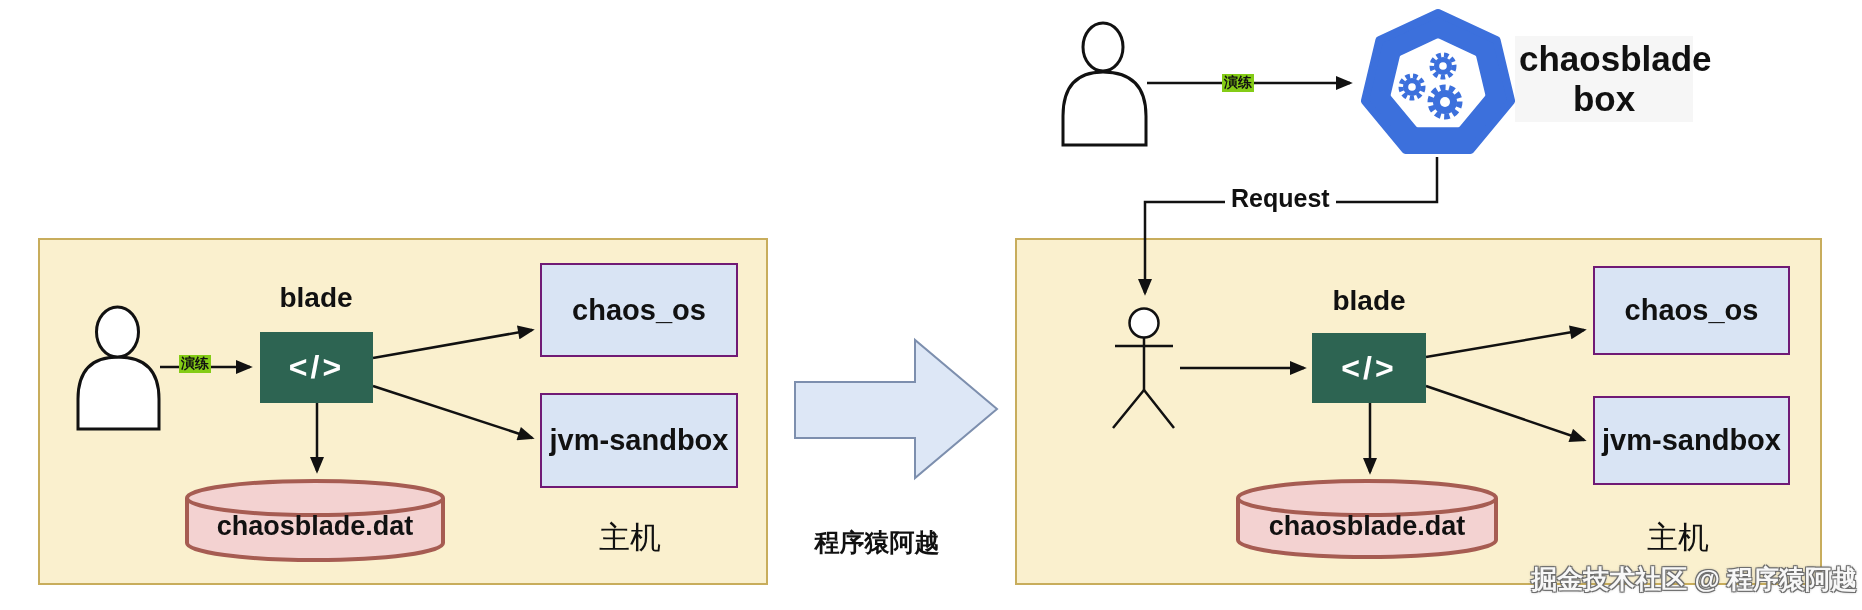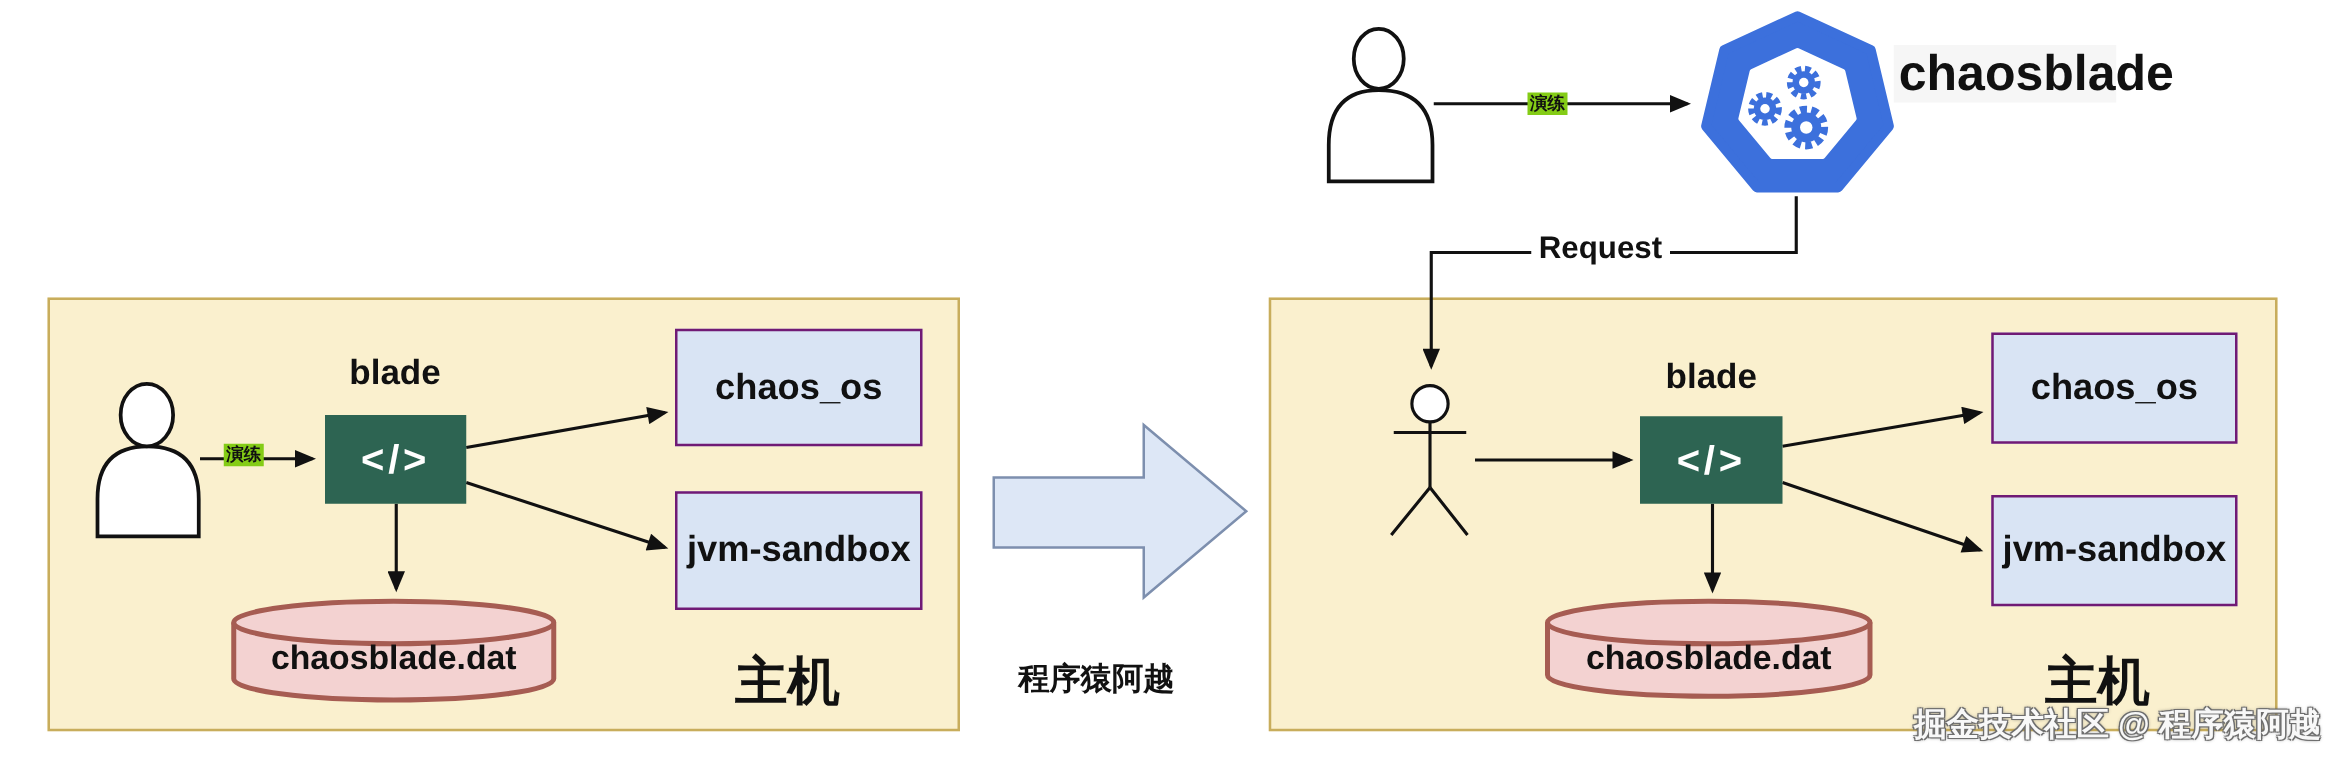--- a/index.html
+++ b/index.html
@@ -14,27 +14,27 @@
   .lbl{position:absolute;z-index:3;text-align:center;}
   .bluebox{
     position:absolute;z-index:3;background:#D9E4F4;border:2px solid #701a75;box-sizing:border-box;
     display:flex;align-items:center;justify-content:center;font-size:29px;font-weight:600;
   }
   .codebox{
     position:absolute;z-index:3;background:#2D6452;display:flex;align-items:center;justify-content:center;
     color:#fff;font-size:32px;font-weight:700;letter-spacing:3px;
   }
   .small-cn{font-size:14px;background:#84cc16;padding:0 2px;font-weight:600;}
-  .title-cn{font-size:42px;font-weight:700;}
+  .title-cn{font-size:31px;font-weight:400;}
   .dat-label{font-size:27px;font-weight:600;z-index:4;}
   .blade-label{font-size:28px;font-weight:600;}
   .agent-label{font-size:28px;font-weight:600;line-height:33px;}
   .request-label{font-size:25px;font-weight:600;background:#fff;padding:0 6px;}
   .boxname{
-    background:#F6F6F6;font-size:40px;font-weight:600;line-height:40px;padding:3px 4px;
+    background:#F6F6F6;font-size:35px;font-weight:600;line-height:40px;padding:3px 4px;
   }
   .center-mark{font-size:25px;font-weight:600;}
   .bottom-mark{
     font-size:26px;font-weight:600;color:rgba(255,255,255,0.95);
     text-shadow:1px 1px 0 #6e6e6e,-1px -1px 0 #6e6e6e,1px -1px 0 #6e6e6e,-1px 1px 0 #6e6e6e,0 0 3px #555;
     text-align:right;z-index:5;
   }
 </style>
 </head>
 <body>
@@ -116,20 +116,21 @@
   <div class="bluebox" style="left:540px;top:263px;width:198px;height:94px;">chaos_os</div>
   <div class="bluebox" style="left:540px;top:393px;width:198px;height:95px;">jvm-sandbox</div>
   <div class="lbl dat-label" style="left:195px;top:511px;width:240px;">chaosblade.dat</div>
   <div class="lbl title-cn" style="left:570px;top:517px;width:120px;">主机</div>
 
   <div class="lbl center-mark" style="left:777px;top:526px;width:200px;">程序猿阿越</div>
 
   <div class="lbl small-cn" style="left:1222px;top:74px;">演练</div>
   <div class="lbl boxname" style="left:1515px;top:36px;width:170px;">
     <div>chaosblade</div>
+    <div>box</div>
   </div>
   <div class="lbl request-label" style="left:1225px;top:184px;">Request</div>
 
   <div class="lbl blade-label" style="left:1309px;top:285px;width:120px;">blade</div>
   <div class="codebox" style="left:1312px;top:333px;width:114px;height:70px;">&lt;/&gt;</div>
   <div class="bluebox" style="left:1593px;top:266px;width:197px;height:89px;">chaos_os</div>
   <div class="bluebox" style="left:1593px;top:396px;width:197px;height:89px;">jvm-sandbox</div>
   <div class="lbl dat-label" style="left:1247px;top:511px;width:240px;">chaosblade.dat</div>
   <div class="lbl title-cn" style="left:1618px;top:517px;width:120px;">主机</div>
 

